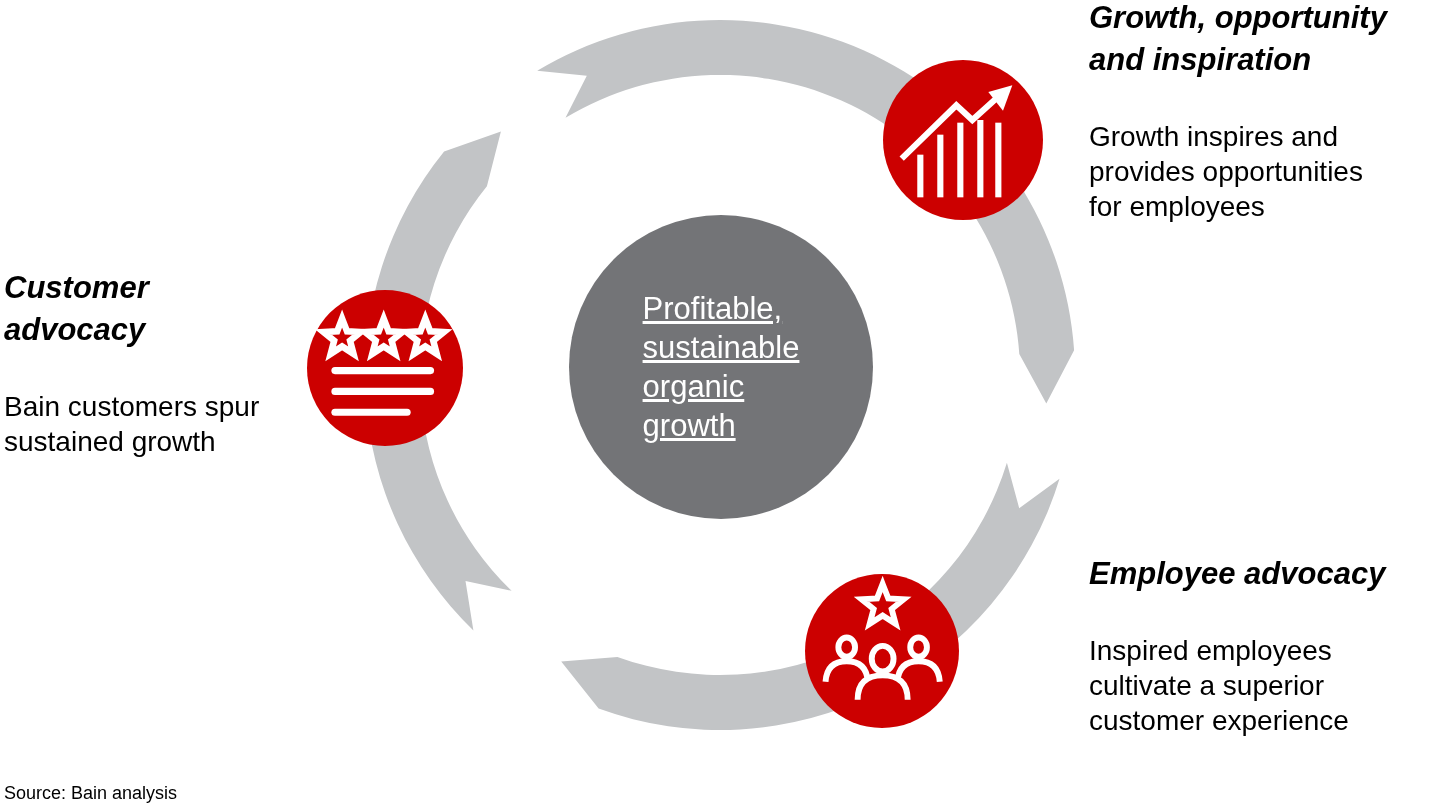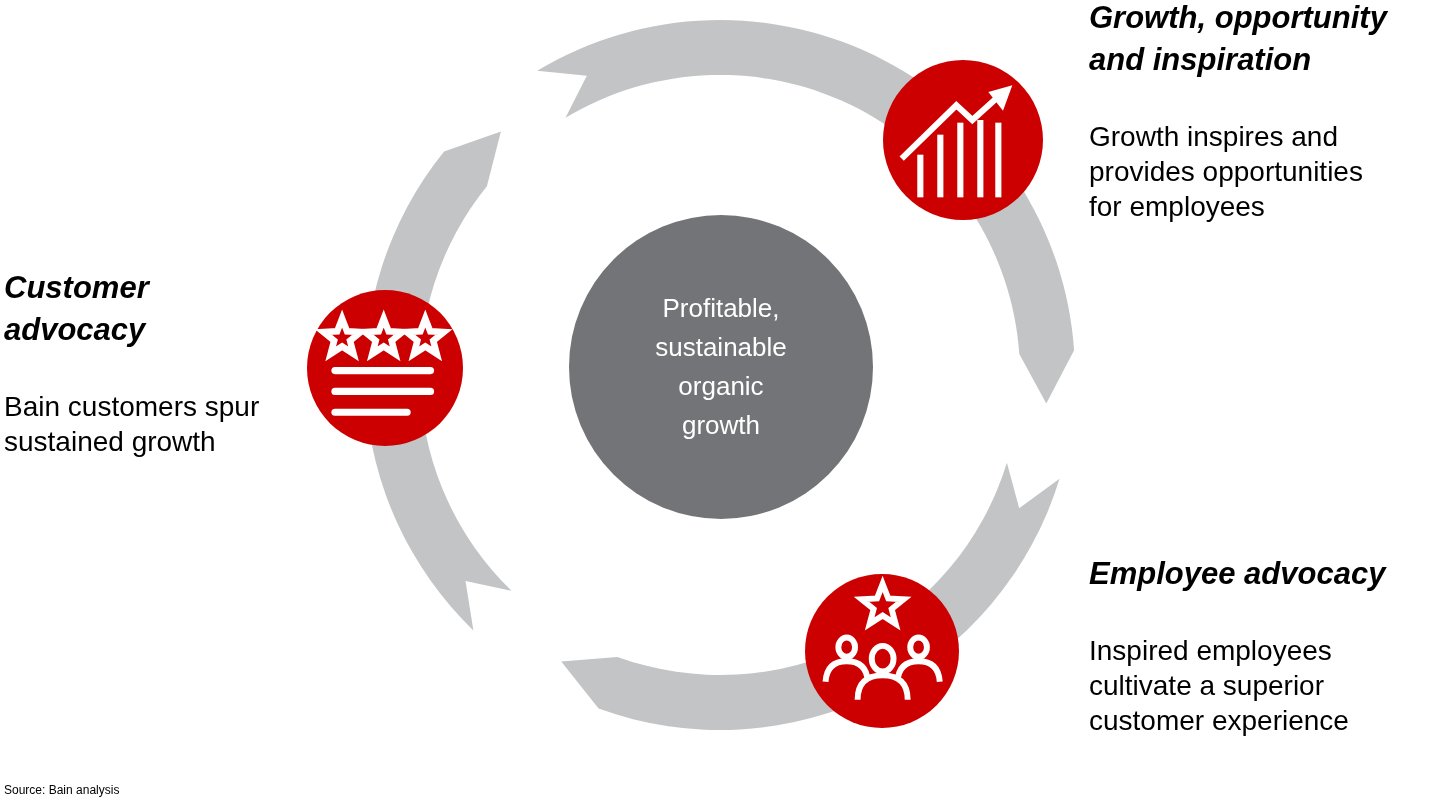--- a/index.html
+++ b/index.html
@@ -34,24 +34,24 @@
     left: 569px; top: 215px;
     width: 304px; height: 304px;
     border-radius: 50%;
     background: var(--center-gray, #737477);
     display: flex;
     align-items: center;
     justify-content: center;
   }
   .center-label {
     color: #ffffff;
-    font-size: 26px;
+    font-size: 31px;
     line-height: 39px;
-    text-align: center;
     white-space: pre-line;
+    text-decoration: underline;
   }
   .tb {
     position: absolute;
     color: #000000;
   }
   .tb h2 {
     margin: 0;
     font-style: italic;
     font-weight: bold;
     font-size: 31px;
@@ -64,21 +64,21 @@
     line-height: 35px;
     white-space: pre-line;
   }
   #tb-growth   { left: 1089px; top: -3px;  width: 360px; }
   #tb-customer { left: 4px;    top: 267px; width: 310px; }
   #tb-employee { left: 1089px; top: 553px; width: 370px; }
   .source {
     position: absolute;
     left: 4px; top: 783px;
     margin: 0;
-    font-size: 12px;
+    font-size: 18px;
     color: #000000;
   }
 </style>
 </head>
 <body>
 
 <div class="stage">
 
   <svg id="ring" viewBox="0 0 1440 810">
       <path d="M 537.2 70.7 A 355 355 0 0 1 1074.1 350.2 L 1046.3 403.5 L 1019.3 354.1 A 300 300 0 0 0 565.5 117.8 L 586.8 75.8 Z" fill="#C2C4C6"></path>

